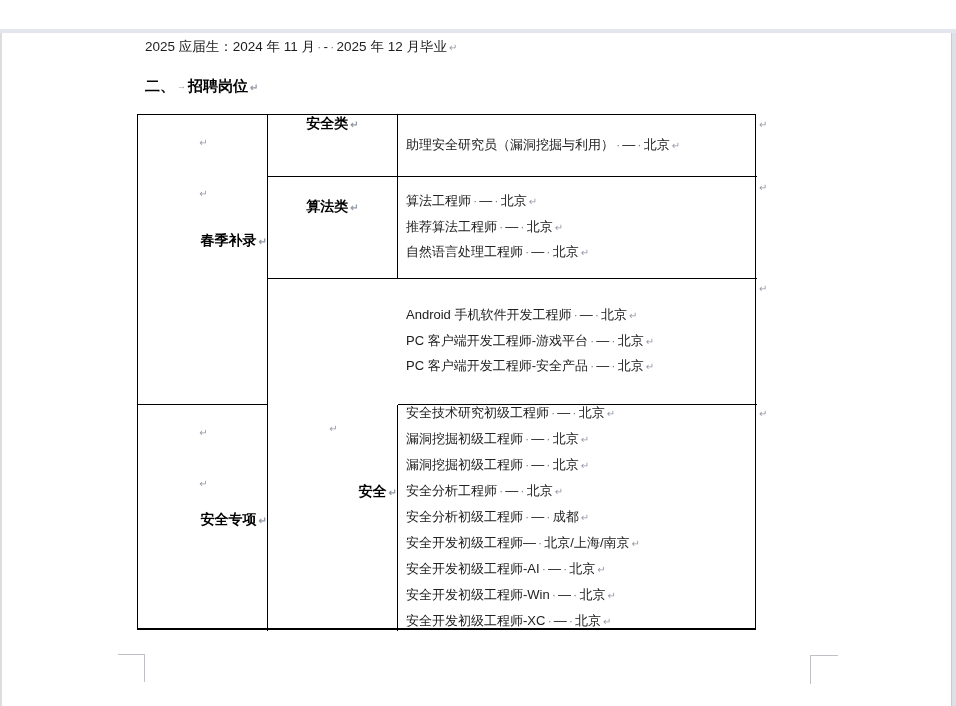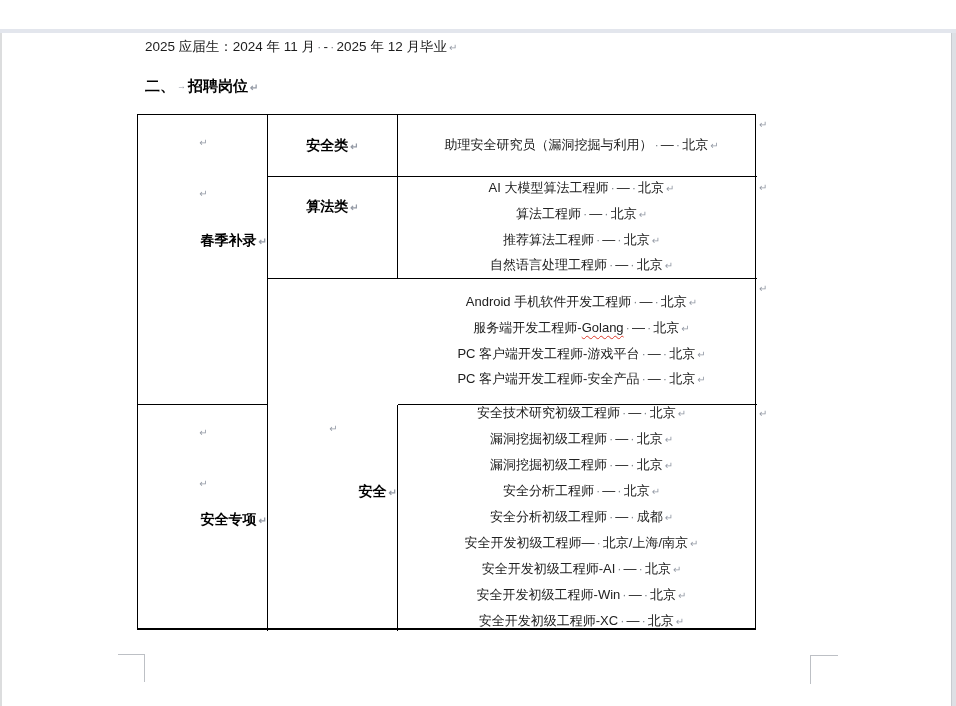--- a/index.html
+++ b/index.html
@@ -22,31 +22,31 @@
   .para1 { position:absolute; left:145px; top:9px; font-size:13.5px; line-height:18px; color:#1c1c1c; }
   .heading { position:absolute; left:145px; top:48px; font-size:15px; font-weight:bold; color:#000; }
 
   .doc-table {
     position:absolute; left:137px; top:85px; width:619px; height:516px;
     display:grid; grid-template-columns:130px 130px 359px;
     grid-template-rows:62px 102px 126px 226px;
     border:1px solid #000; border-bottom-width:2px; background:#fff;
   }
   .cell { border-right:1px solid #000; border-bottom:1px solid #000; position:relative; }
-  .no-r { border-right:none;text-align:center; }
+  .no-r { border-right:none; }
   .no-b { border-bottom:none; }
 
   .group-cell { grid-column:1; }
   .g1 { grid-row:1 / 4; }
   .g2 { grid-row:4; }
   .cellmark { position:absolute; left:0; right:0; text-align:center; }
   .cell-label { position:absolute; left:0; right:0; text-align:right; font-weight:bold; font-size:14px; color:#000; }
 
   .cat-cell { display:flex; justify-content:center; font-weight:bold; font-size:14px; color:#000; }
-  .cat-center { align-items:center; }
+  .cat-center { }
   .cat-top { align-items:flex-start; padding-top:21px; }
 
   .jobs-cell { display:flex; flex-direction:column; justify-content:center; padding-left:8px; font-size:13px; }
   .job-line { line-height:24.9px; white-space:nowrap; color:#212121; }
   .dash { color:#212121; }
   .misspell {
     text-decoration-line:underline; text-decoration-style:wavy;
     text-decoration-color:#dd3a2a; text-decoration-thickness:1px; text-underline-offset:3px;
   }
 
@@ -89,29 +89,27 @@
       <span><span>安全类</span><span class="pilcrow">↵</span></span>
     </div>
     <div class="cell jobs-cell no-r" style="grid-row:1; grid-column:3;">
         <div class="job-line"><span>助理安全研究员（漏洞挖掘与利用）</span><span class="dot">·</span><span class="dash">—</span><span class="dot">·</span><span>北京</span><span class="pilcrow">↵</span></div>
       </div>
 
     <div class="cell cat-cell cat-top" style="grid-row:2; grid-column:2;">
       <span><span>算法类</span><span class="pilcrow">↵</span></span>
     </div>
     <div class="cell jobs-cell no-r" style="grid-row:2; grid-column:3;">
-        <div class="job-line"><span>AI 大模型算法工程师</span><span class="dot">·</span><span class="dash">—</span><span class="dot">·</span><span>北京</span><span class="pilcrow">↵</span></div>
         <div class="job-line"><span>算法工程师</span><span class="dot">·</span><span class="dash">—</span><span class="dot">·</span><span>北京</span><span class="pilcrow">↵</span></div>
         <div class="job-line"><span>推荐算法工程师</span><span class="dot">·</span><span class="dash">—</span><span class="dot">·</span><span>北京</span><span class="pilcrow">↵</span></div>
         <div class="job-line"><span>自然语言处理工程师</span><span class="dot">·</span><span class="dash">—</span><span class="dot">·</span><span>北京</span><span class="pilcrow">↵</span></div>
       </div>
 
     <div class="cell jobs-cell no-r" style="grid-row:3; grid-column:3;">
         <div class="job-line"><span>Android 手机软件开发工程师</span><span class="dot">·</span><span class="dash">—</span><span class="dot">·</span><span>北京</span><span class="pilcrow">↵</span></div>
-        <div class="job-line"><span><span>服务端开发工程师-</span><span class="misspell">Golang</span></span><span class="dot">·</span><span class="dash">—</span><span class="dot">·</span><span>北京</span><span class="pilcrow">↵</span></div>
         <div class="job-line"><span>PC 客户端开发工程师-游戏平台</span><span class="dot">·</span><span class="dash">—</span><span class="dot">·</span><span>北京</span><span class="pilcrow">↵</span></div>
         <div class="job-line"><span>PC 客户端开发工程师-安全产品</span><span class="dot">·</span><span class="dash">—</span><span class="dot">·</span><span>北京</span><span class="pilcrow">↵</span></div>
       </div>
 
     <div class="cell group-cell g2 no-b">
       <span class="cellmark pilcrow" style="top:22px;">↵</span>
       <span class="cellmark pilcrow" style="top:73px;">↵</span>
       <span class="cell-label" style="top:106px;"><span>安全专项</span><span class="pilcrow">↵</span></span>
     </div>
     <div class="cell no-b" style="grid-row:4; grid-column:2;">

